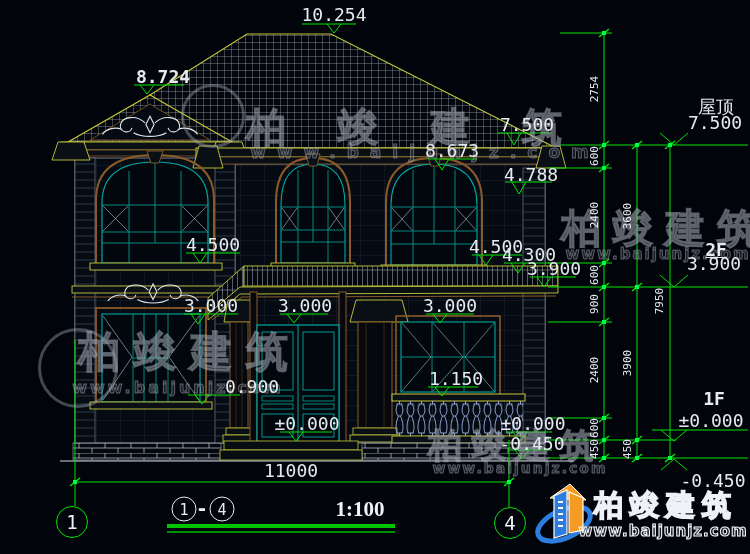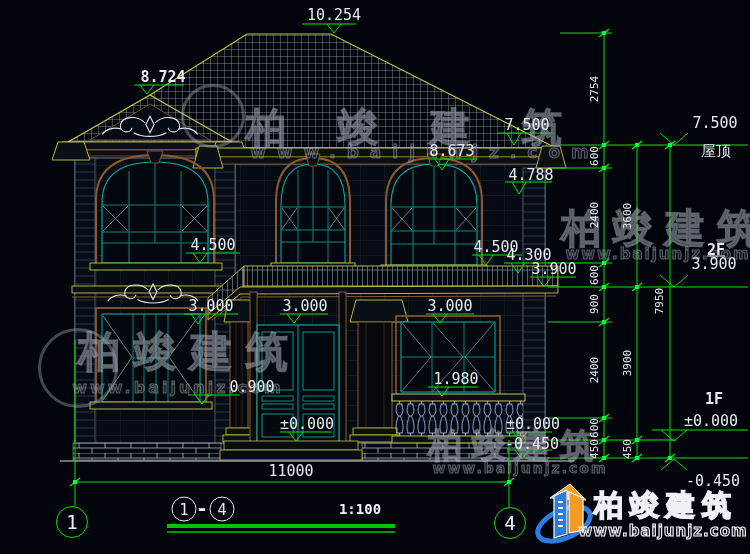--- a/index.html
+++ b/index.html
@@ -1,34 +1,34 @@
 <!DOCTYPE html>
 <html><head>
 <meta charset="utf-8">
 <style>
   html,body{margin:0;padding:0;background:#000;}
   #stage{position:relative;width:750px;height:554px;background:#01040a;overflow:hidden;
          font-family:"DejaVu Sans Mono", monospace;}
   #stage svg{position:absolute;left:0;top:0;}
-  .lbl{position:absolute;transform:translate(-50%,-50%);color:#e6eaee;font-size:15px;
+  .lbl{position:absolute;transform:translate(-50%,-50%);color:#e6eaee;font-size:18px;
        white-space:nowrap;line-height:1;z-index:5;}
   .rot{transform:translate(-50%,-50%) rotate(-90deg);font-size:11px;}
-  .cjk{font-family:Liberation Serif, serif;margin-top:44px;}
+  .cjk{font-family:Liberation Serif, serif;}
   .bold{font-weight:bold;}
   .circle-num{position:absolute;transform:translate(-50%,-50%);width:30px;height:30px;
        border:1.5px solid #00e400;border-radius:50%;color:#eef2f5;display:flex;
        align-items:center;justify-content:center;font-size:19px;z-index:5;}
   .title-circ{position:absolute;transform:translate(-50%,-50%);width:23px;height:23px;
        border:1.8px solid #e8ecef;border-radius:50%;color:#e8ecef;display:flex;
        align-items:center;justify-content:center;font-size:15px;z-index:6;}
   .title-name{position:absolute;transform:translate(-50%,-50%);color:#f0f3f5;font-size:25px;
        font-weight:bold;letter-spacing:2px;white-space:nowrap;z-index:6;
        font-family:"DejaVu Sans", sans-serif;}
-  .title-scale{position:absolute;transform:translate(-50%,-50%);color:#f0f3f5;font-size:14px;
-       font-weight:bold;white-space:nowrap;z-index:6;}
+  .title-scale{position:absolute;transform:translate(-50%,-50%);color:#f0f3f5;font-size:21px;
+       font-weight:bold;white-space:nowrap;z-index:6;font-family:Liberation Serif, serif;}
   .uline{position:absolute;background:#00c400;z-index:6;}
   .wm{position:absolute;transform:translate(-50%,-50%);pointer-events:none;z-index:4;
       white-space:nowrap;font-family:"DejaVu Sans", sans-serif;font-weight:bold;
       color:rgba(170,178,190,0.14);}
   .wm-t{ -webkit-text-stroke:1.3px rgba(165,172,184,0.50);}
   .wm-u{ -webkit-text-stroke:1px rgba(165,172,184,0.50);}
   .wm-ring{position:absolute;transform:translate(-50%,-50%);border-radius:50%;
       border:3px solid rgba(165,172,184,0.40);z-index:4;}
   .logo-cn{position:absolute;transform:translate(-50%,-50%);font-family:"DejaVu Sans", sans-serif;
       font-weight:bold;font-size:29px;letter-spacing:7px;white-space:nowrap;z-index:7;
@@ -277,21 +277,21 @@
   <div class="lbl" style="left:527px;top:125px;">7.500</div>
   <div class="lbl" style="left:452px;top:151px;">8.673</div>
   <div class="lbl" style="left:531px;top:175px;">4.788</div>
   <div class="lbl" style="left:213px;top:245px;">4.500</div>
   <div class="lbl" style="left:496px;top:247px;">4.500</div>
   <div class="lbl" style="left:529px;top:255px;">4.300</div>
   <div class="lbl" style="left:554px;top:269px;">3.900</div>
   <div class="lbl" style="left:211px;top:306px;">3.000</div>
   <div class="lbl" style="left:305px;top:306px;">3.000</div>
   <div class="lbl" style="left:450px;top:306px;">3.000</div>
-  <div class="lbl" style="left:456px;top:379px;">1.980</div>
+  <div class="lbl" style="left:456px;top:379px;">1.150</div>
   <div class="lbl" style="left:212px;top:387px;margin-left:40px;">0.900</div>
   <div class="lbl" style="left:307px;top:424px;">±0.000</div>
   <div class="lbl" style="left:533px;top:424px;">±0.000</div>
   <div class="lbl" style="left:532px;top:444px;">-0.450</div>
 
   <div class="lbl cjk" style="left:716px;top:107px;">屋顶</div>
   <div class="lbl" style="left:715px;top:123px;">7.500</div>
   <div class="lbl bold" style="left:716px;top:250px;text-decoration:underline;">2F</div>
   <div class="lbl" style="left:714px;top:264px;">3.900</div>
   <div class="lbl bold" style="left:714px;top:399px;text-align:center;">1F</div>

